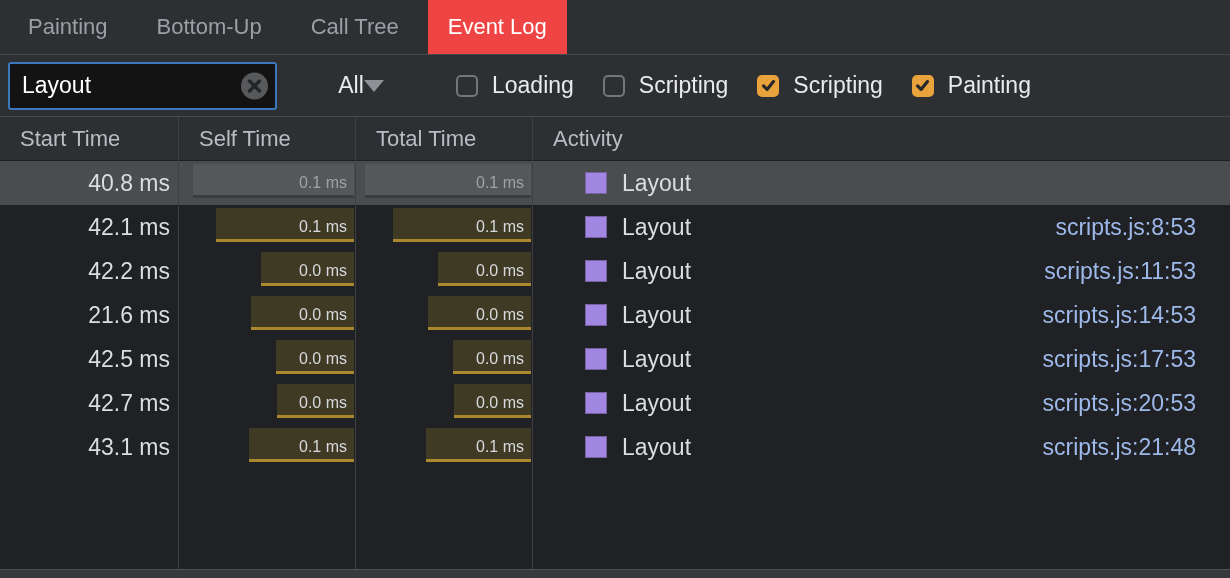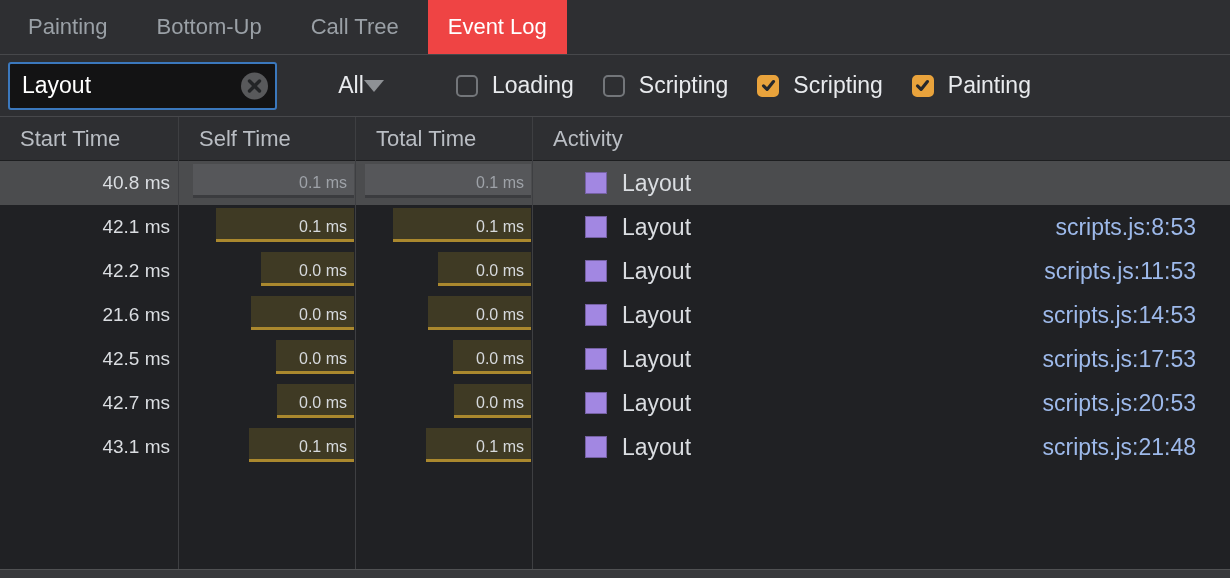--- a/index.html
+++ b/index.html
@@ -45,21 +45,21 @@
   .checkmark{width:17px;height:17px;color:#26282c;display:none;}
   .check-group.checked .checkmark{display:block;}
   
   .grid{position:relative;height:452px;background:var(--data-bg);overflow:hidden;}
   .ghead{height:44px;background:var(--chrome-bg);border-bottom:1px solid #1d1e20;display:flex;}
   .hcell{padding-left:20px;font-size:22px;color:#b9bdc3;display:flex;align-items:center;
     white-space:nowrap;overflow:hidden;}
   .row{height:44px;display:flex;position:relative;}
   .row.selected{background:var(--selected-row);}
   .c-start{width:179px;flex:none;line-height:44px;text-align:right;padding-right:9px;
-    font-size:19px;color:#dadde1;}
+    font-size:23px;color:#dadde1;}
   .c-time{width:177px;flex:none;position:relative;line-height:44px;text-align:right;
     padding-right:9px;font-size:16px;color:#d6d9dd;}
   .c-time .bar{position:absolute;right:2px;top:3px;height:34px;
     background:var(--bar-bg);border-bottom:3px solid var(--bar-border);}
   .row.selected .c-time .bar{background:#56575a;border-bottom-color:#3b3c3f;}
   .row.selected .c-time .val{color:#9ea2a8;}
   .c-time .val{position:relative;}
   .c-activity{flex:1;display:flex;align-items:center;padding-left:52px;padding-right:34px;min-width:0;}
   .swatch{width:22px;height:22px;flex:none;background:var(--purple);
     border:1px solid rgba(0,0,0,.28);margin-right:15px;}

